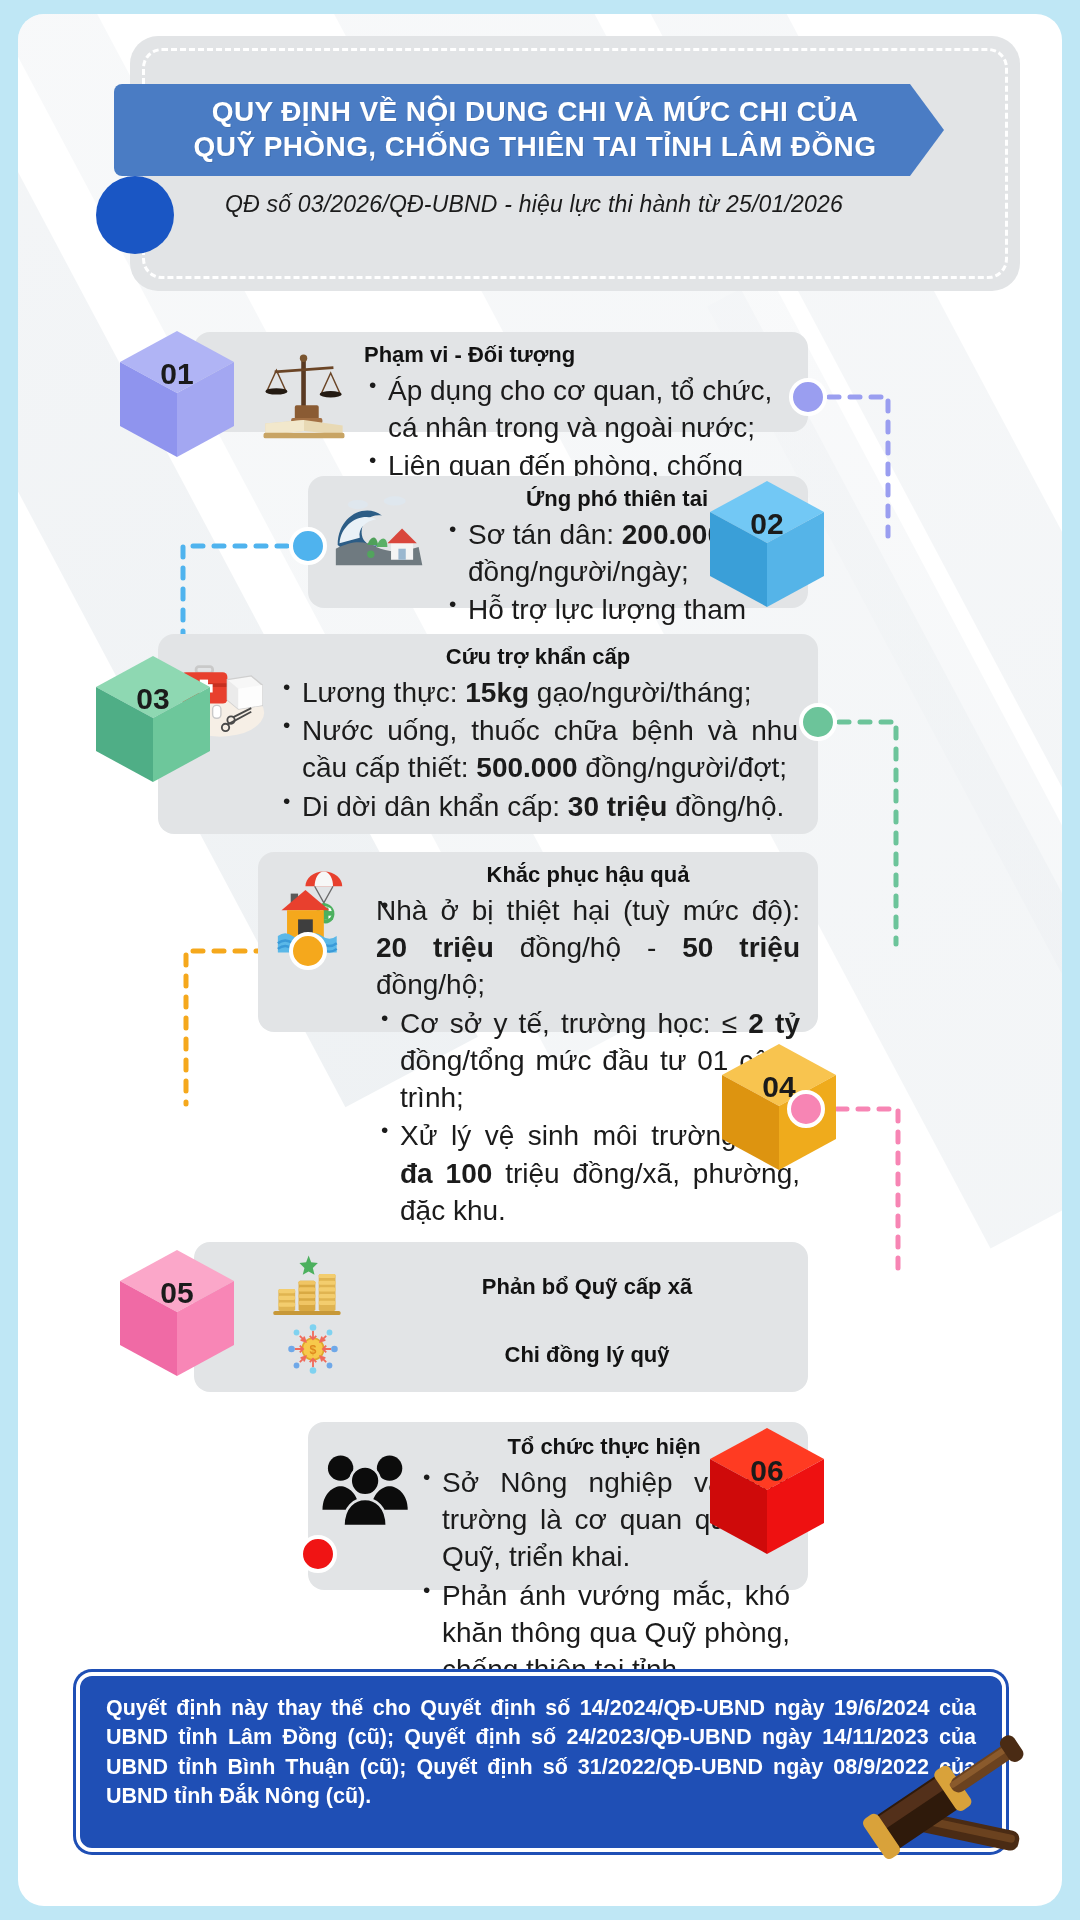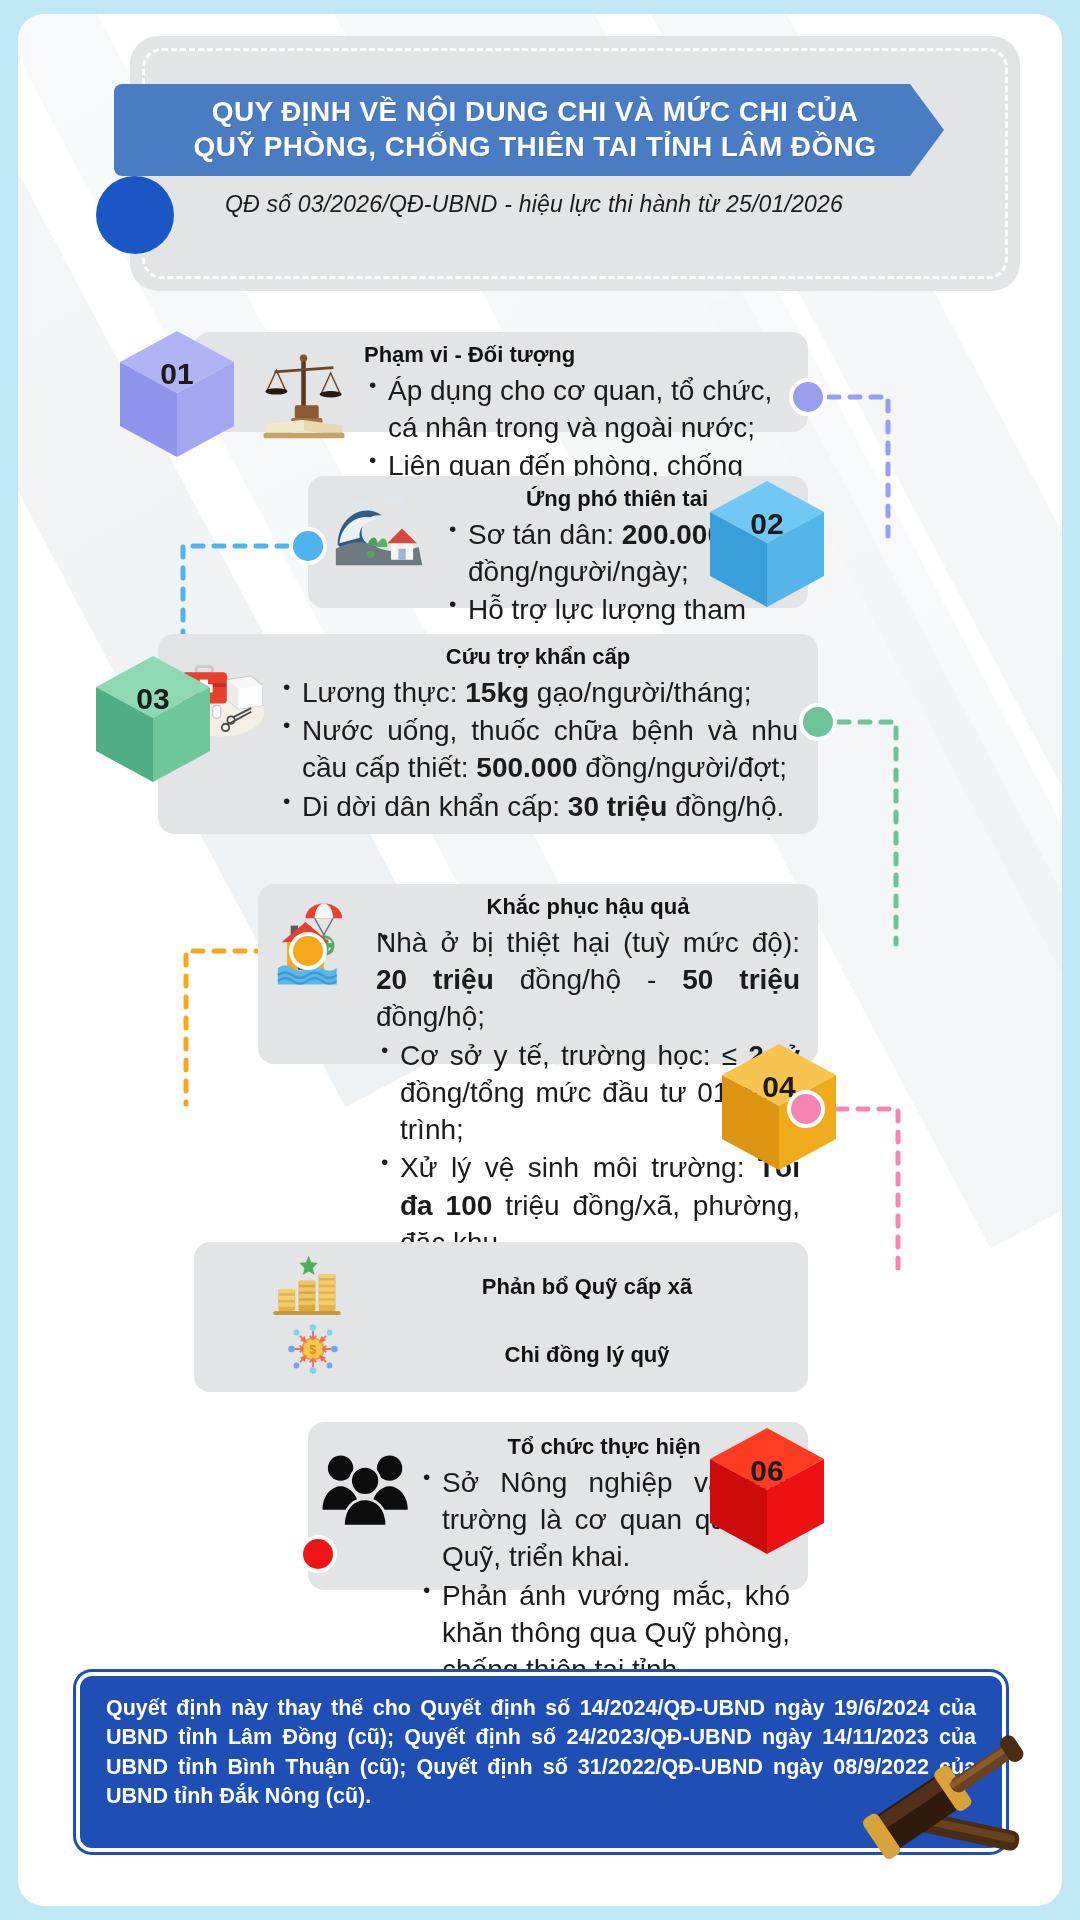--- a/index.html
+++ b/index.html
@@ -323,21 +323,21 @@
 
   <div class="cube" style="left:700px; top:1028px;">
     <svg viewBox="0 0 122 132">
       <polygon points="61,2 118,33 61,64 4,33" fill="#f8c44f"></polygon>
       <polygon points="4,33 61,64 61,128 4,97" fill="#dd9410"></polygon>
       <polygon points="61,64 118,33 118,97 61,128" fill="#efab1c"></polygon>
     </svg>
     <div class="num">04</div>
   </div>
   <div class="dot-node" style="left:271px; top:918px; background:#f5a81c;"></div>
-  <div class="card just" style="left:240px; top:870px; width:560px; height:180px; padding:10px 18px 10px 118px;">
+  <div class="card just" style="left:240px; top:838px; width:560px; height:180px; padding:10px 18px 10px 118px;">
     <div class="card-icon" style="left:18px; top:14px;">
       <svg viewBox="0 0 100 100">
         <path d="M52 6 C64 6 72 14 72 22 L52 22 L32 22 C32 14 40 6 52 6 Z" fill="#e8402e"></path>
         <path d="M52 6 C58 6 62 14 62 22 L42 22 C42 14 46 6 52 6 Z" fill="#f7f7f7"></path>
         <path d="M42 22 L52 40 L62 22" stroke="#6b6b6b" stroke-width="1.5" fill="none"></path>
         <path d="M52 40 C44 42 42 50 46 58 C50 64 58 64 62 58 C66 50 62 42 52 40 Z" fill="#4cb05e"></path>
         <circle cx="54" cy="51" r="7" fill="#ffffff"></circle>
         <rect x="51" y="45" width="6" height="13" fill="#4cb05e"></rect>
         <rect x="47" y="49" width="14" height="5" fill="#4cb05e"></rect>
         <rect x="16" y="30" width="8" height="16" fill="#5a5a5a"></rect>
@@ -350,20 +350,28 @@
       </svg>
     </div>
     <div class="card-head">Khắc phục hậu quả</div>
     <ul>
       <li style="padding-left:0;">Nhà ở bị thiệt hại (tuỳ mức độ): <b>20 triệu</b> đồng/hộ - <b>50 triệu</b> đồng/hộ;</li>
       <li>Cơ sở y tế, trường học: ≤ <b>2 tỷ</b> đồng/tổng mức đầu tư 01 công trình;</li>
       <li>Xử lý vệ sinh môi trường: <b>Tối đa 100</b> triệu đồng/xã, phường, đặc khu.</li>
     </ul>
   </div>
 
+  <div class="cube" style="left:98px; top:1234px;">
+    <svg viewBox="0 0 122 132">
+      <polygon points="61,2 118,33 61,64 4,33" fill="#fba7c9"></polygon>
+      <polygon points="4,33 61,64 61,128 4,97" fill="#f06aa5"></polygon>
+      <polygon points="61,64 118,33 118,97 61,128" fill="#f886b6"></polygon>
+    </svg>
+    <div class="num">05</div>
+  </div>
   <div class="dot-node" style="left:769px; top:1076px; background:#f785b4;"></div>
   <div class="card" style="left:176px; top:1228px; width:614px; height:150px; padding:14px 18px 10px 190px;">
     <div class="card-icon" style="left:76px; top:8px; width:84px; height:68px;">
       <svg viewBox="0 0 100 80">
         <path d="M46 6 l3 8 8 1 -6 6 2 8 -7 -4 -7 4 2 -8 -6 -6 8 -1 Z" fill="#4cb05e"></path>
         <rect x="10" y="46" width="20" height="26" rx="2" fill="#e0b451"></rect>
         <rect x="10" y="46" width="20" height="5" rx="2" fill="#f3cd6e"></rect>
         <rect x="10" y="54" width="20" height="5" rx="2" fill="#f3cd6e"></rect>
         <rect x="10" y="62" width="20" height="5" rx="2" fill="#f3cd6e"></rect>
         <rect x="34" y="36" width="20" height="36" rx="2" fill="#d9a943"></rect>

